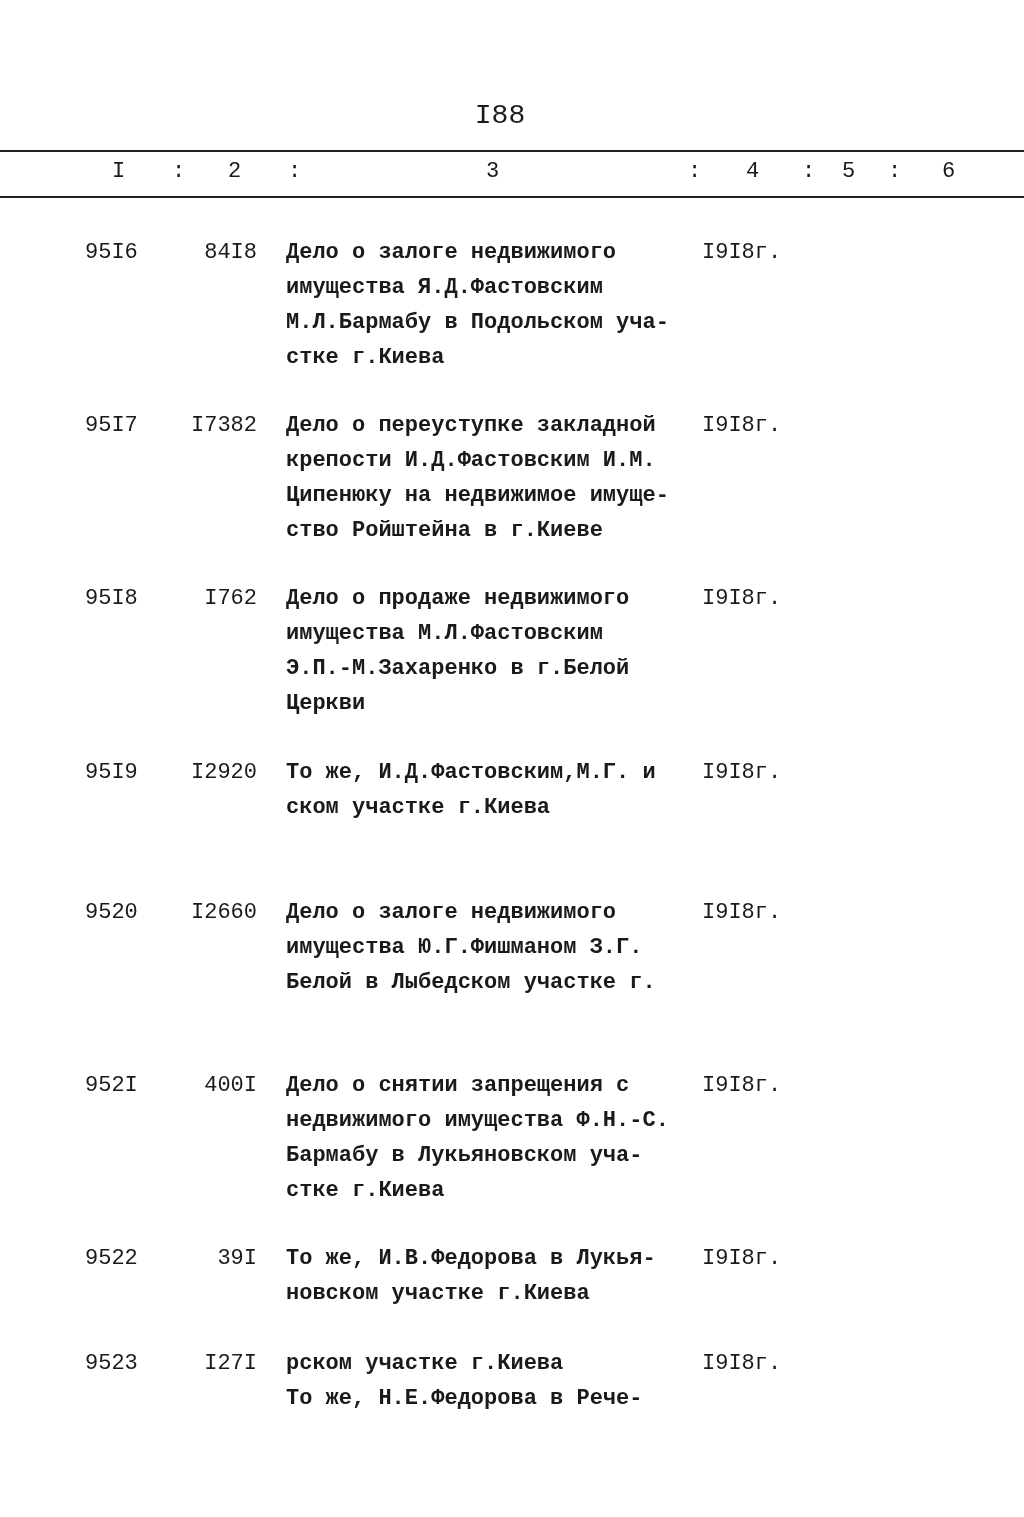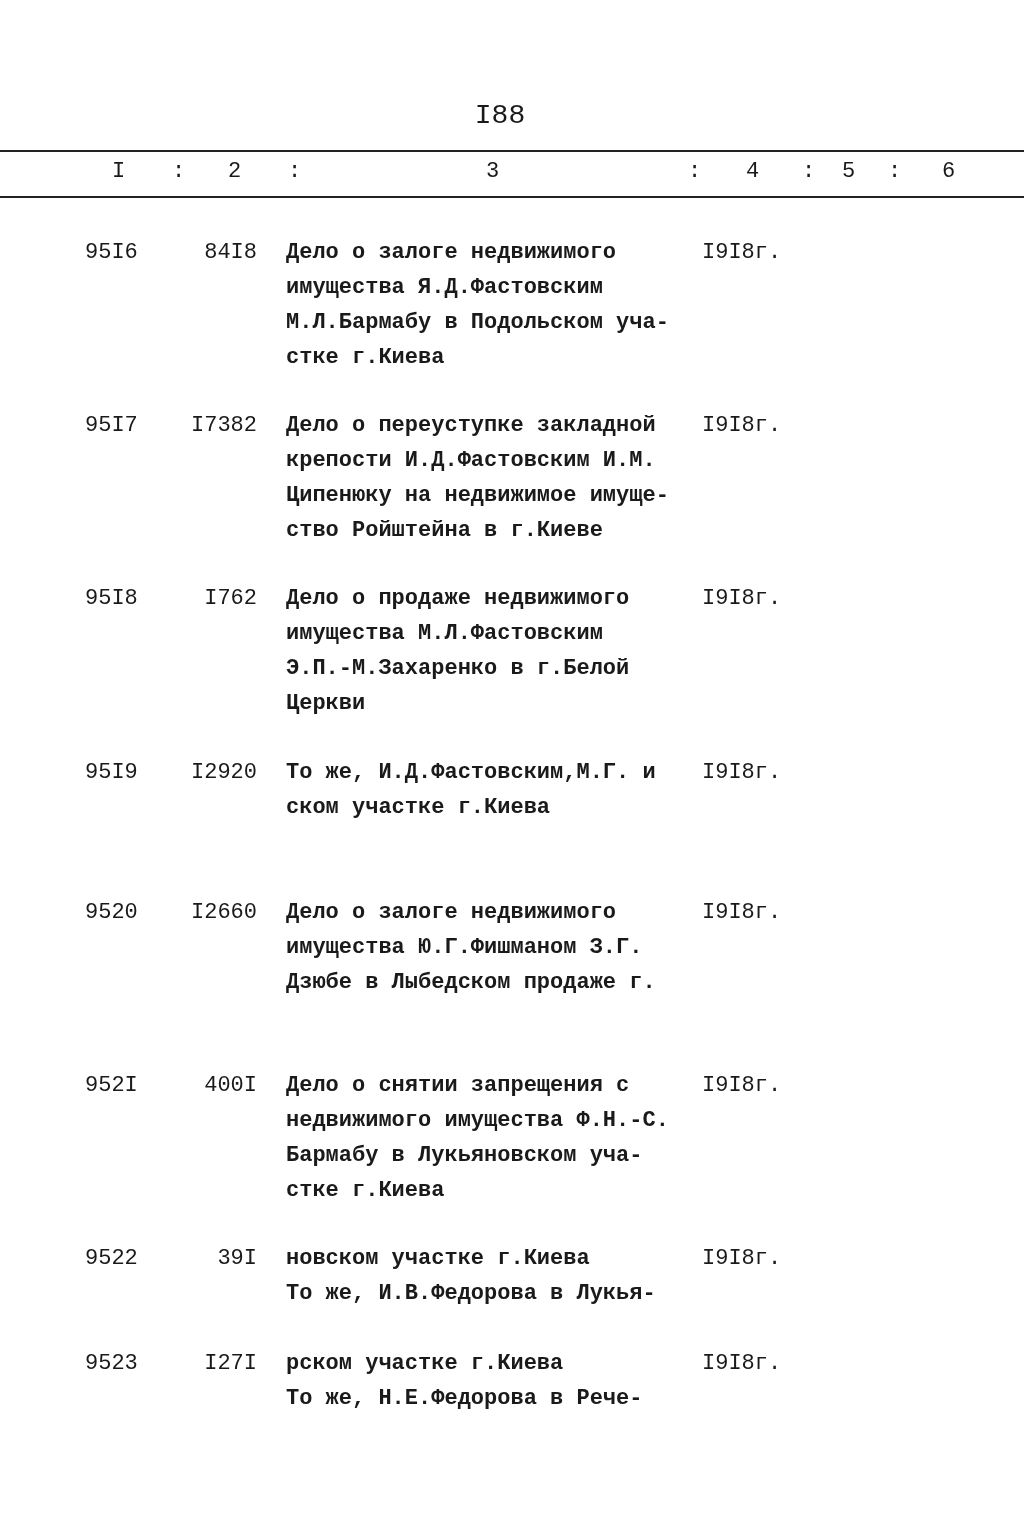--- a/index.html
+++ b/index.html
@@ -86,43 +86,43 @@
   </div>
   <span class="year">I9I8г.</span>
 </div>
 
 <div class="entry" style="top:895px">
   <span class="num">9520</span>
   <span class="arch">I2660</span>
   <div class="desc">
     <div>Дело о залоге недвижимого</div>
     <div>имущества Ю.Г.Фишманом З.Г.</div>
-    <div>Дзюбе в Лыбедском продаже г.</div>
+    <div>Белой в Лыбедском участке г.</div>
   </div>
   <span class="year">I9I8г.</span>
 </div>
 
 <div class="entry" style="top:1068px">
   <span class="num">952I</span>
   <span class="arch">400I</span>
   <div class="desc">
     <div>Дело о снятии запрещения с</div>
     <div>недвижимого имущества Ф.Н.-С.</div>
     <div>Бармабу в Лукьяновском уча-</div>
     <div>стке г.Киева</div>
   </div>
   <span class="year">I9I8г.</span>
 </div>
 
 <div class="entry" style="top:1241px">
   <span class="num">9522</span>
   <span class="arch">39I</span>
   <div class="desc">
+    <div>То же, И.В.Федорова в Лукья-</div>
     <div>новском участке г.Киева</div>
-    <div>То же, И.В.Федорова в Лукья-</div>
   </div>
   <span class="year">I9I8г.</span>
 </div>
 
 <div class="entry" style="top:1346px">
   <span class="num">9523</span>
   <span class="arch">I27I</span>
   <div class="desc">
     <div>рском участке г.Киева</div>
     <div>То же, Н.Е.Федорова в Рече-</div>

